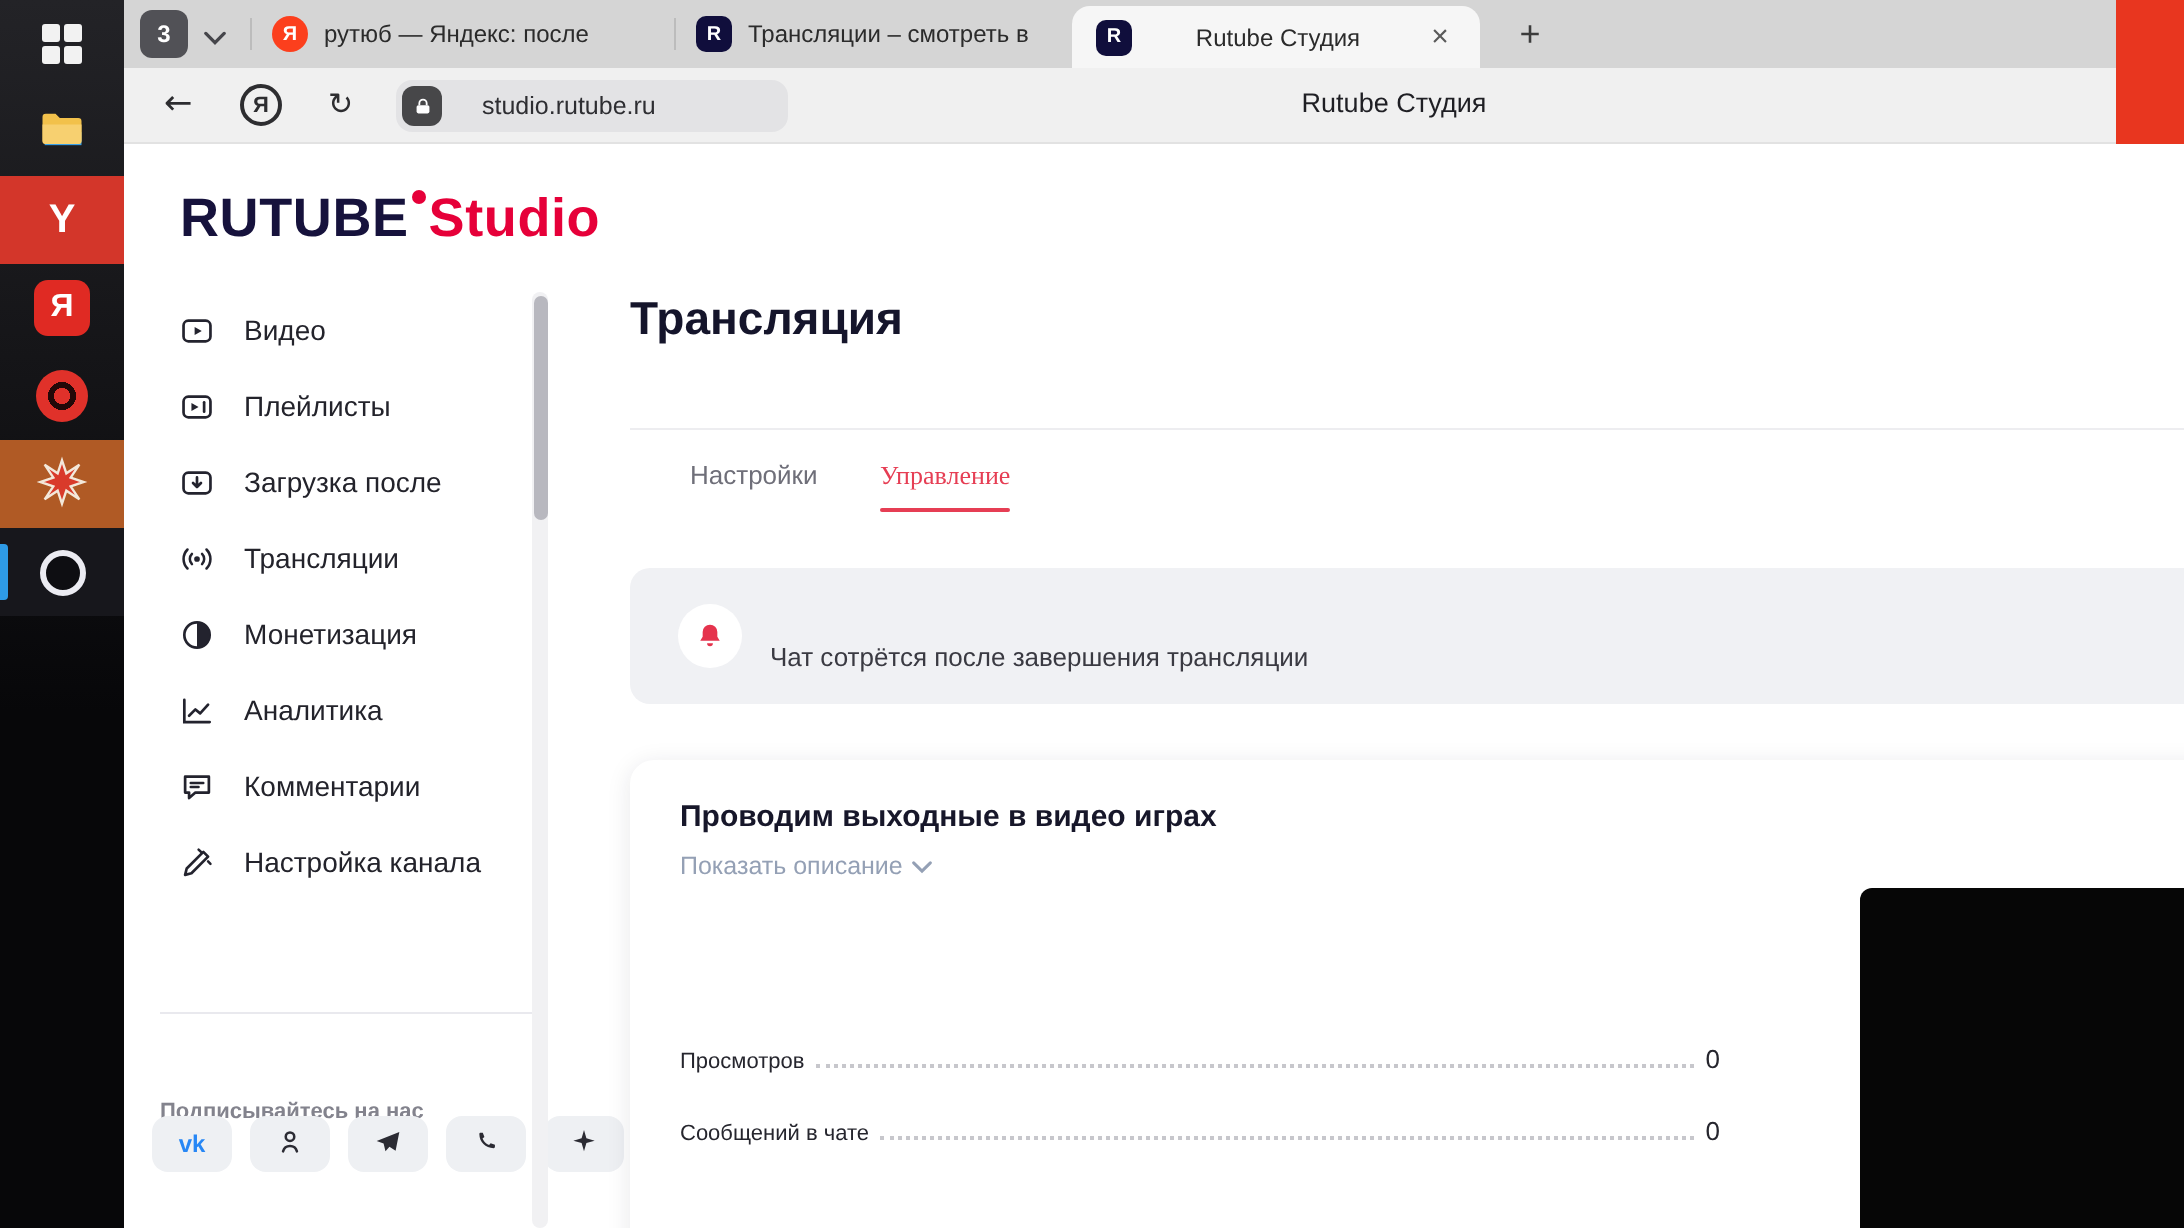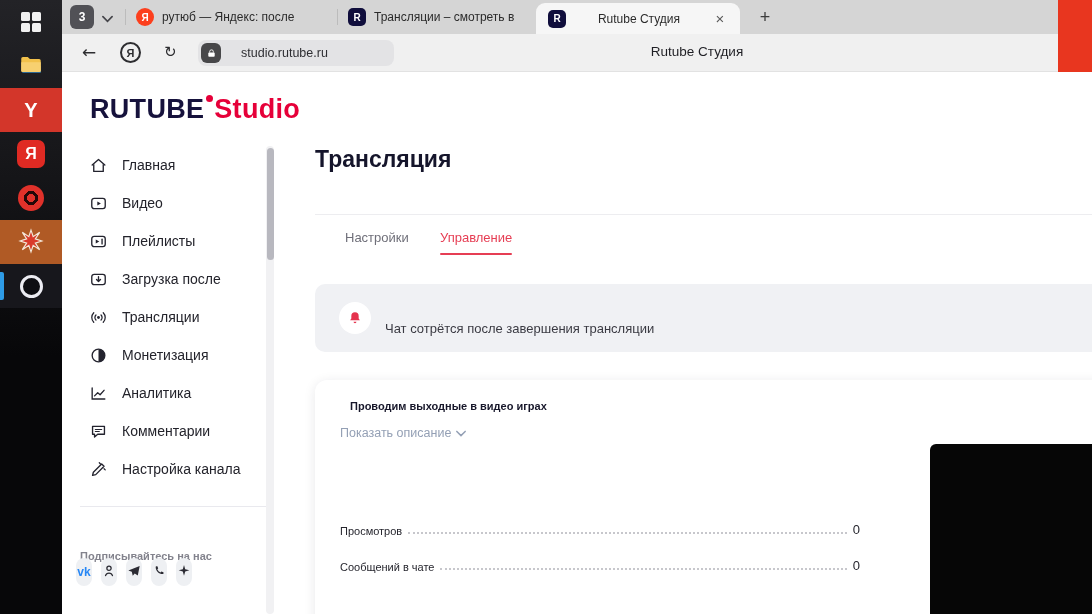--- a/index.html
+++ b/index.html
@@ -68,41 +68,41 @@
   .logo-suffix { color:#e60039; }
   .logo-dot { width:7px; height:7px; background:#e60039; border-radius:50%; margin:1px 1px 0 2px; }
 
   .sidenav { position:absolute; left:18px; top:74px; width:190px; }
   .nav-item { height:38px; display:flex; align-items:center; gap:14px; padding-left:8px; border-radius:8px; }
   .nav-icon { width:20px; height:20px; display:flex; align-items:center; justify-content:center; }
   .nav-label { font-size:14px; color:#23232b; }
   .side-divider { position:absolute; left:18px; top:434px; width:188px; height:1px; background:#e9e9ee; }
   .subscribe { position:absolute; left:18px; top:458px; font-size:11px; font-weight:bold; color:#83838d;margin-top:20px; }
   .socials { position:absolute; left:14px; top:486px; display:flex; gap:9px; }
-  .soc { width:16px; height:28px; border-radius:8px; background:#eef0f3; display:flex; align-items:center; justify-content:center; }
+  .soc { width:40px; height:28px; border-radius:8px; background:#eef0f3; display:flex; align-items:center; justify-content:center; }
   .vk-label { color:#2787f5; font-weight:bold; font-size:12px; }
   .scrollbar { position:absolute; left:204px; top:74px; width:8px; bottom:0; background:#f1f1f3; border-radius:4px; }
   .scroll-thumb { position:absolute; left:0.5px; top:2px; width:7px; height:112px; background:#b8b8bf; border-radius:4px; }
 
   .main { position:absolute; left:253px; top:0; right:0; bottom:0; }
   .main h1 { position:absolute; left:0; top:74px; font-size:23px; color:#15152b; font-weight:bold; }
   .main-divider { position:absolute; left:0; right:0; top:142px; height:1px; background:#ededf0; }
   .ptab { position:absolute; top:158px; font-size:13px; color:#6f6f79; }
   .ptab.settings { left:30px; }
-  .ptab.manage { left:125px; color:#e63e54; }
+  .ptab.manage { left:125px; color:#e63e54;font-family:Liberation Serif, serif; }
   .ptab.manage::after { content:""; position:absolute; left:0; right:0; bottom:-10px; height:2px; background:#e63e54; border-radius:1px; }
   .banner { position:absolute; left:0; top:212px; width:790px; height:68px; background:#f0f1f4; border-radius:10px;
             display:flex; align-items:center; padding:0 24px; gap:14px; }
   .bell-wrap { width:32px; height:32px; border-radius:50%; background:#fff; display:flex; align-items:center;
                justify-content:center; flex:0 0 auto; }
   .banner-text { font-size:13px; color:#3a3a42;margin-top:20px; }
 
   .card { position:absolute; left:0; top:308px; width:820px; height:340px; background:#fff; border-radius:12px;
           box-shadow:0 2px 12px rgba(25,25,50,0.1); }
-  .card h2 { position:absolute; left:35px; top:20px; font-size:11px; color:#17172a; font-weight:bold; }
+  .card h2 { position:absolute; left:25px; top:20px; font-size:15px; color:#17172a; font-weight:bold; }
   .show-desc { position:absolute; left:25px; top:46px; font-size:12.5px; color:#94a0b5; display:flex; align-items:center; gap:5px; }
   .video-box { position:absolute; left:615px; top:64px; width:240px; height:290px; background:#060606; border-radius:6px; }
   .stats { position:absolute; left:25px; top:142px; width:520px; }
   .stat-row { display:flex; align-items:flex-end; margin-bottom:21px; }
   .stat-label { font-size:11px; color:#26262e; }
   .leader { flex:1; border-bottom:2px dotted #c7c7cc; margin:0 6px 3px; }
   .stat-value { font-size:13px; color:#26262e; }
 </style>
 </head>
 <body>
@@ -196,29 +196,20 @@
     </div>
 
     <div class="page">
       <a class="logo">
         <span class="logo-brand">RUTUBE</span>
           <span class="logo-dot"></span>
           <span class="logo-suffix">Studio</span>
       </a>
 
       <nav class="sidenav">
-        <div class="nav-item">
-          <span class="nav-icon">
-              <svg width="19" height="19" viewBox="0 0 24 24">
-                <path d="M4 11.5 12 4.5l8 7" fill="none" stroke="#23232e" stroke-width="1.7" stroke-linecap="round" stroke-linejoin="round"></path>
-                <path d="M6 10.5V19.5h12v-9" fill="none" stroke="#23232e" stroke-width="1.7" stroke-linejoin="round"></path>
-              </svg>
-            </span>
-          <span class="nav-label">Главная</span>
-        </div>
         <div class="nav-item">
           <span class="nav-icon">
               <svg width="19" height="19" viewBox="0 0 24 24">
                 <rect x="3.5" y="5.5" width="17" height="13" rx="3" fill="none" stroke="#23232e" stroke-width="1.7"></rect>
                 <path d="M10.5 9.5l4.5 2.5-4.5 2.5z" fill="#23232e"></path>
               </svg>
             </span>
           <span class="nav-label">Видео</span>
         </div>
         <div class="nav-item">

